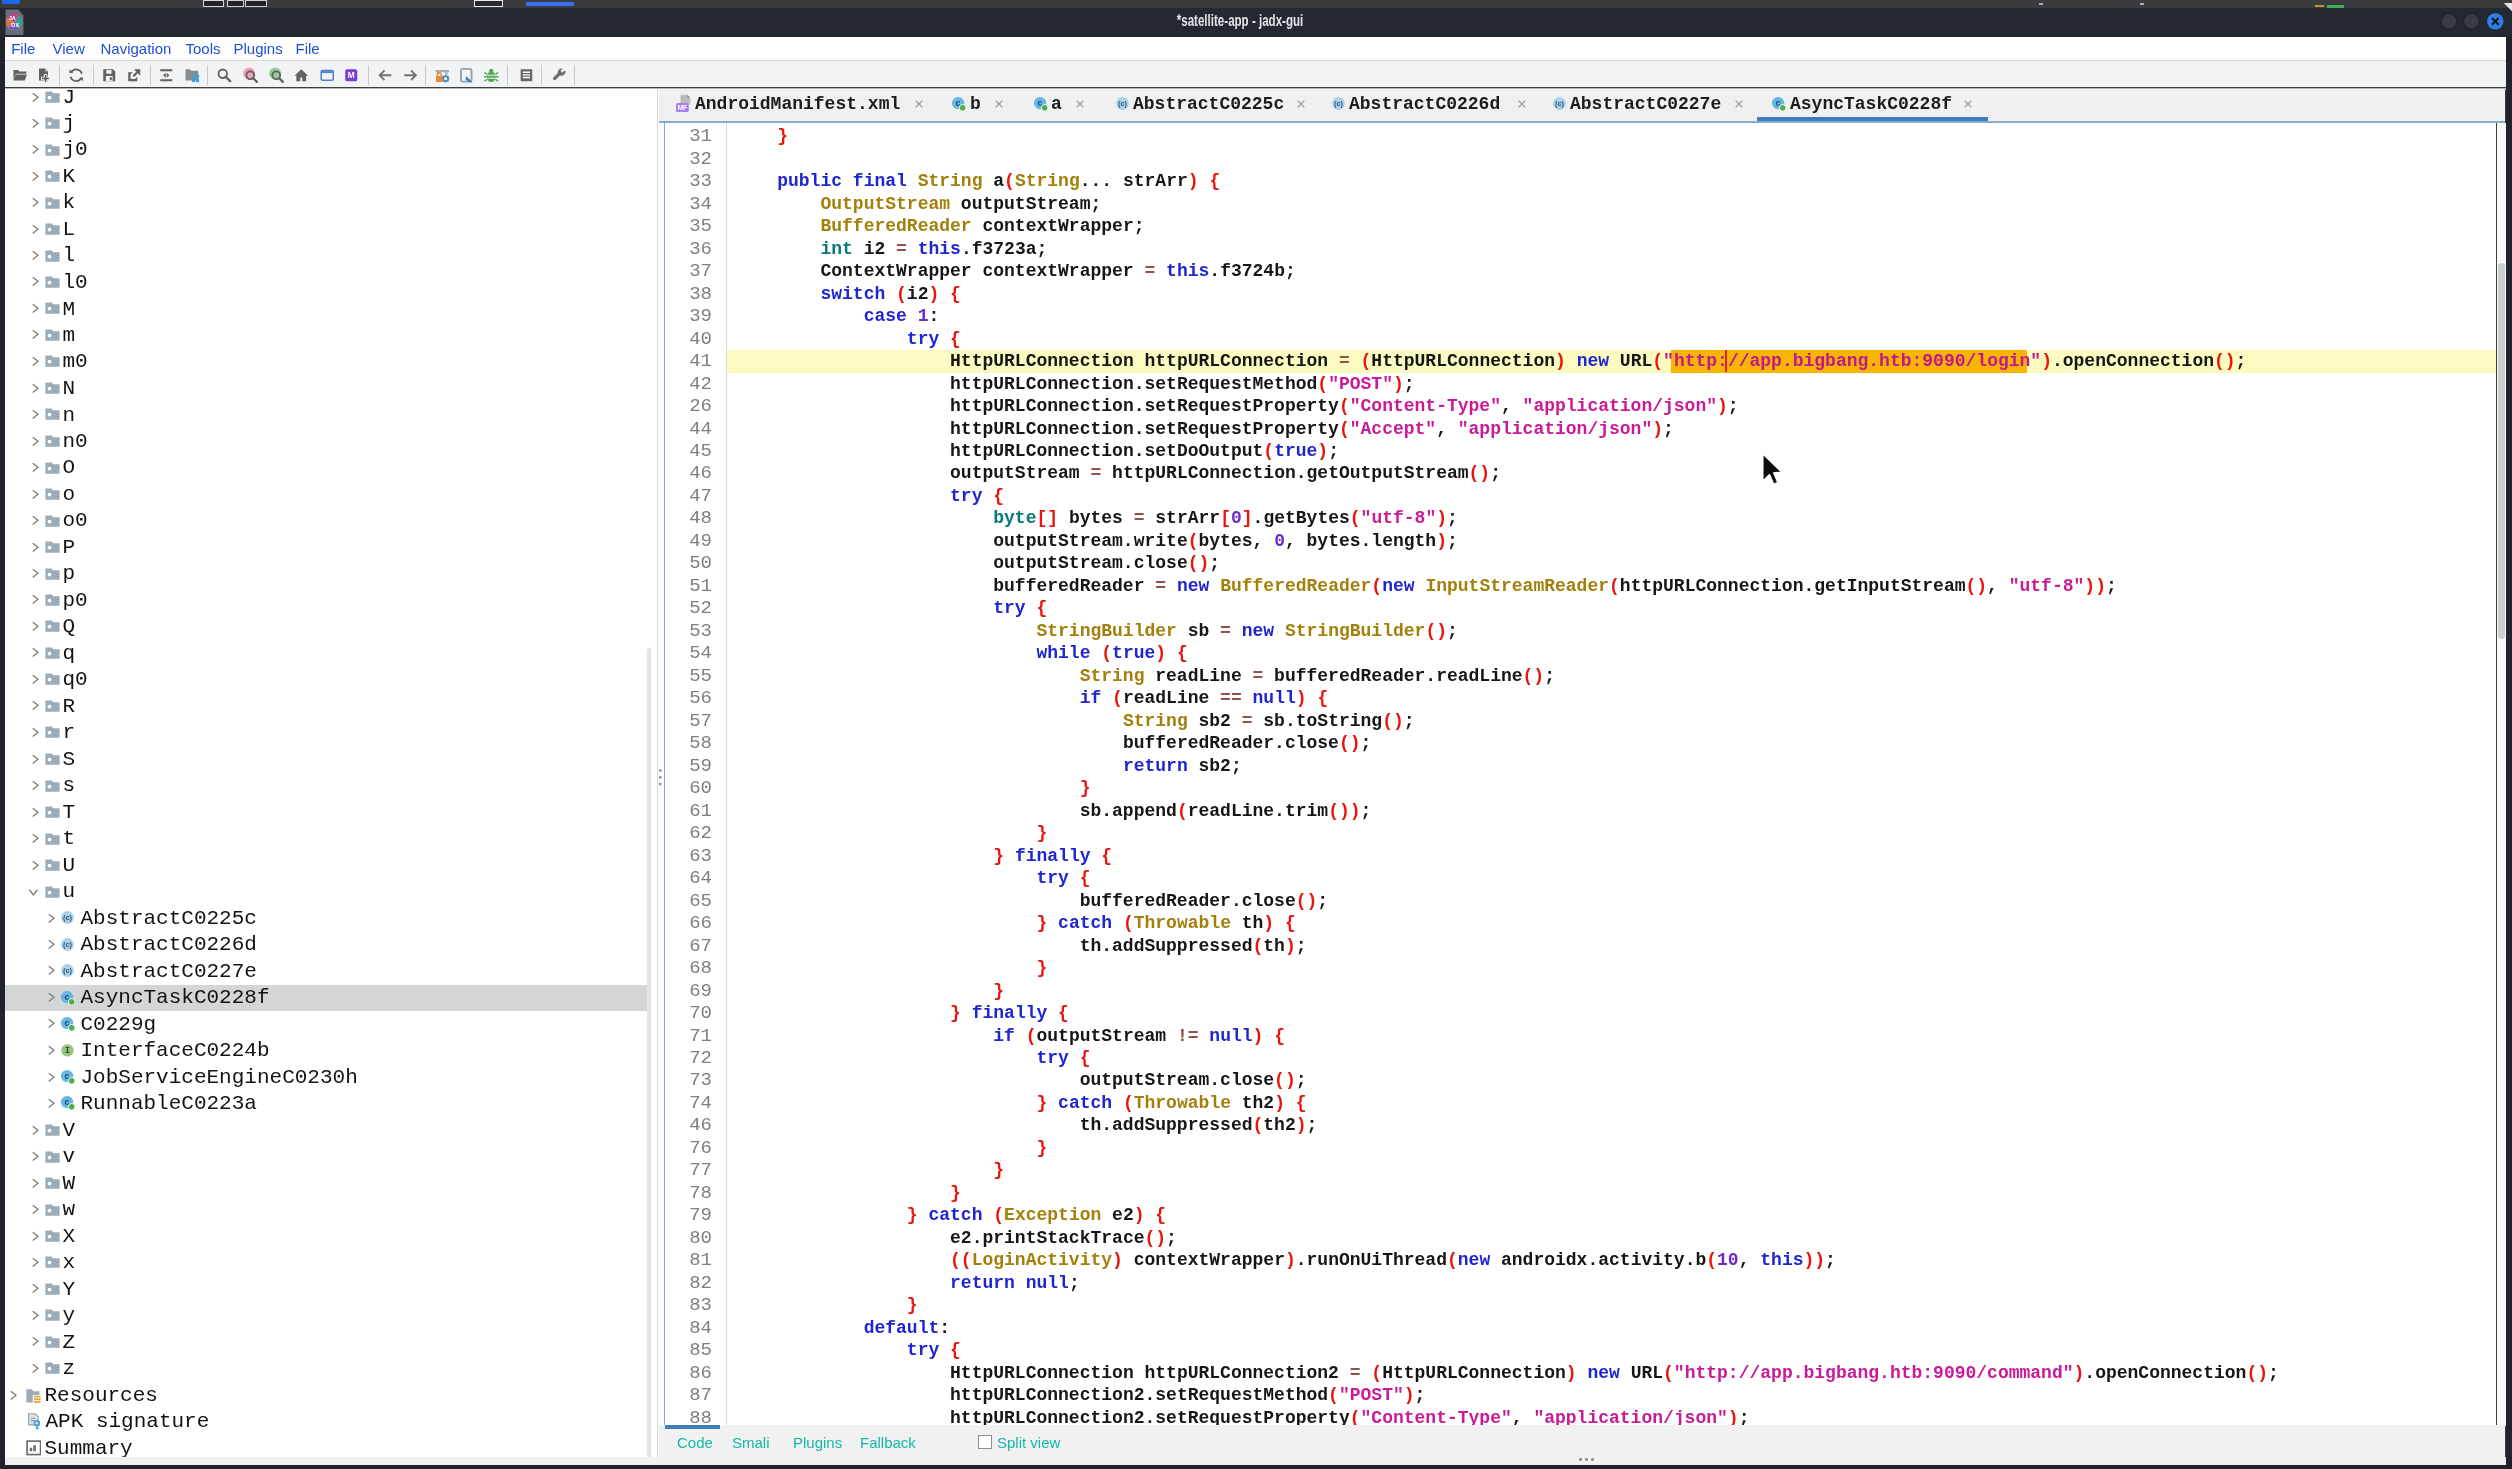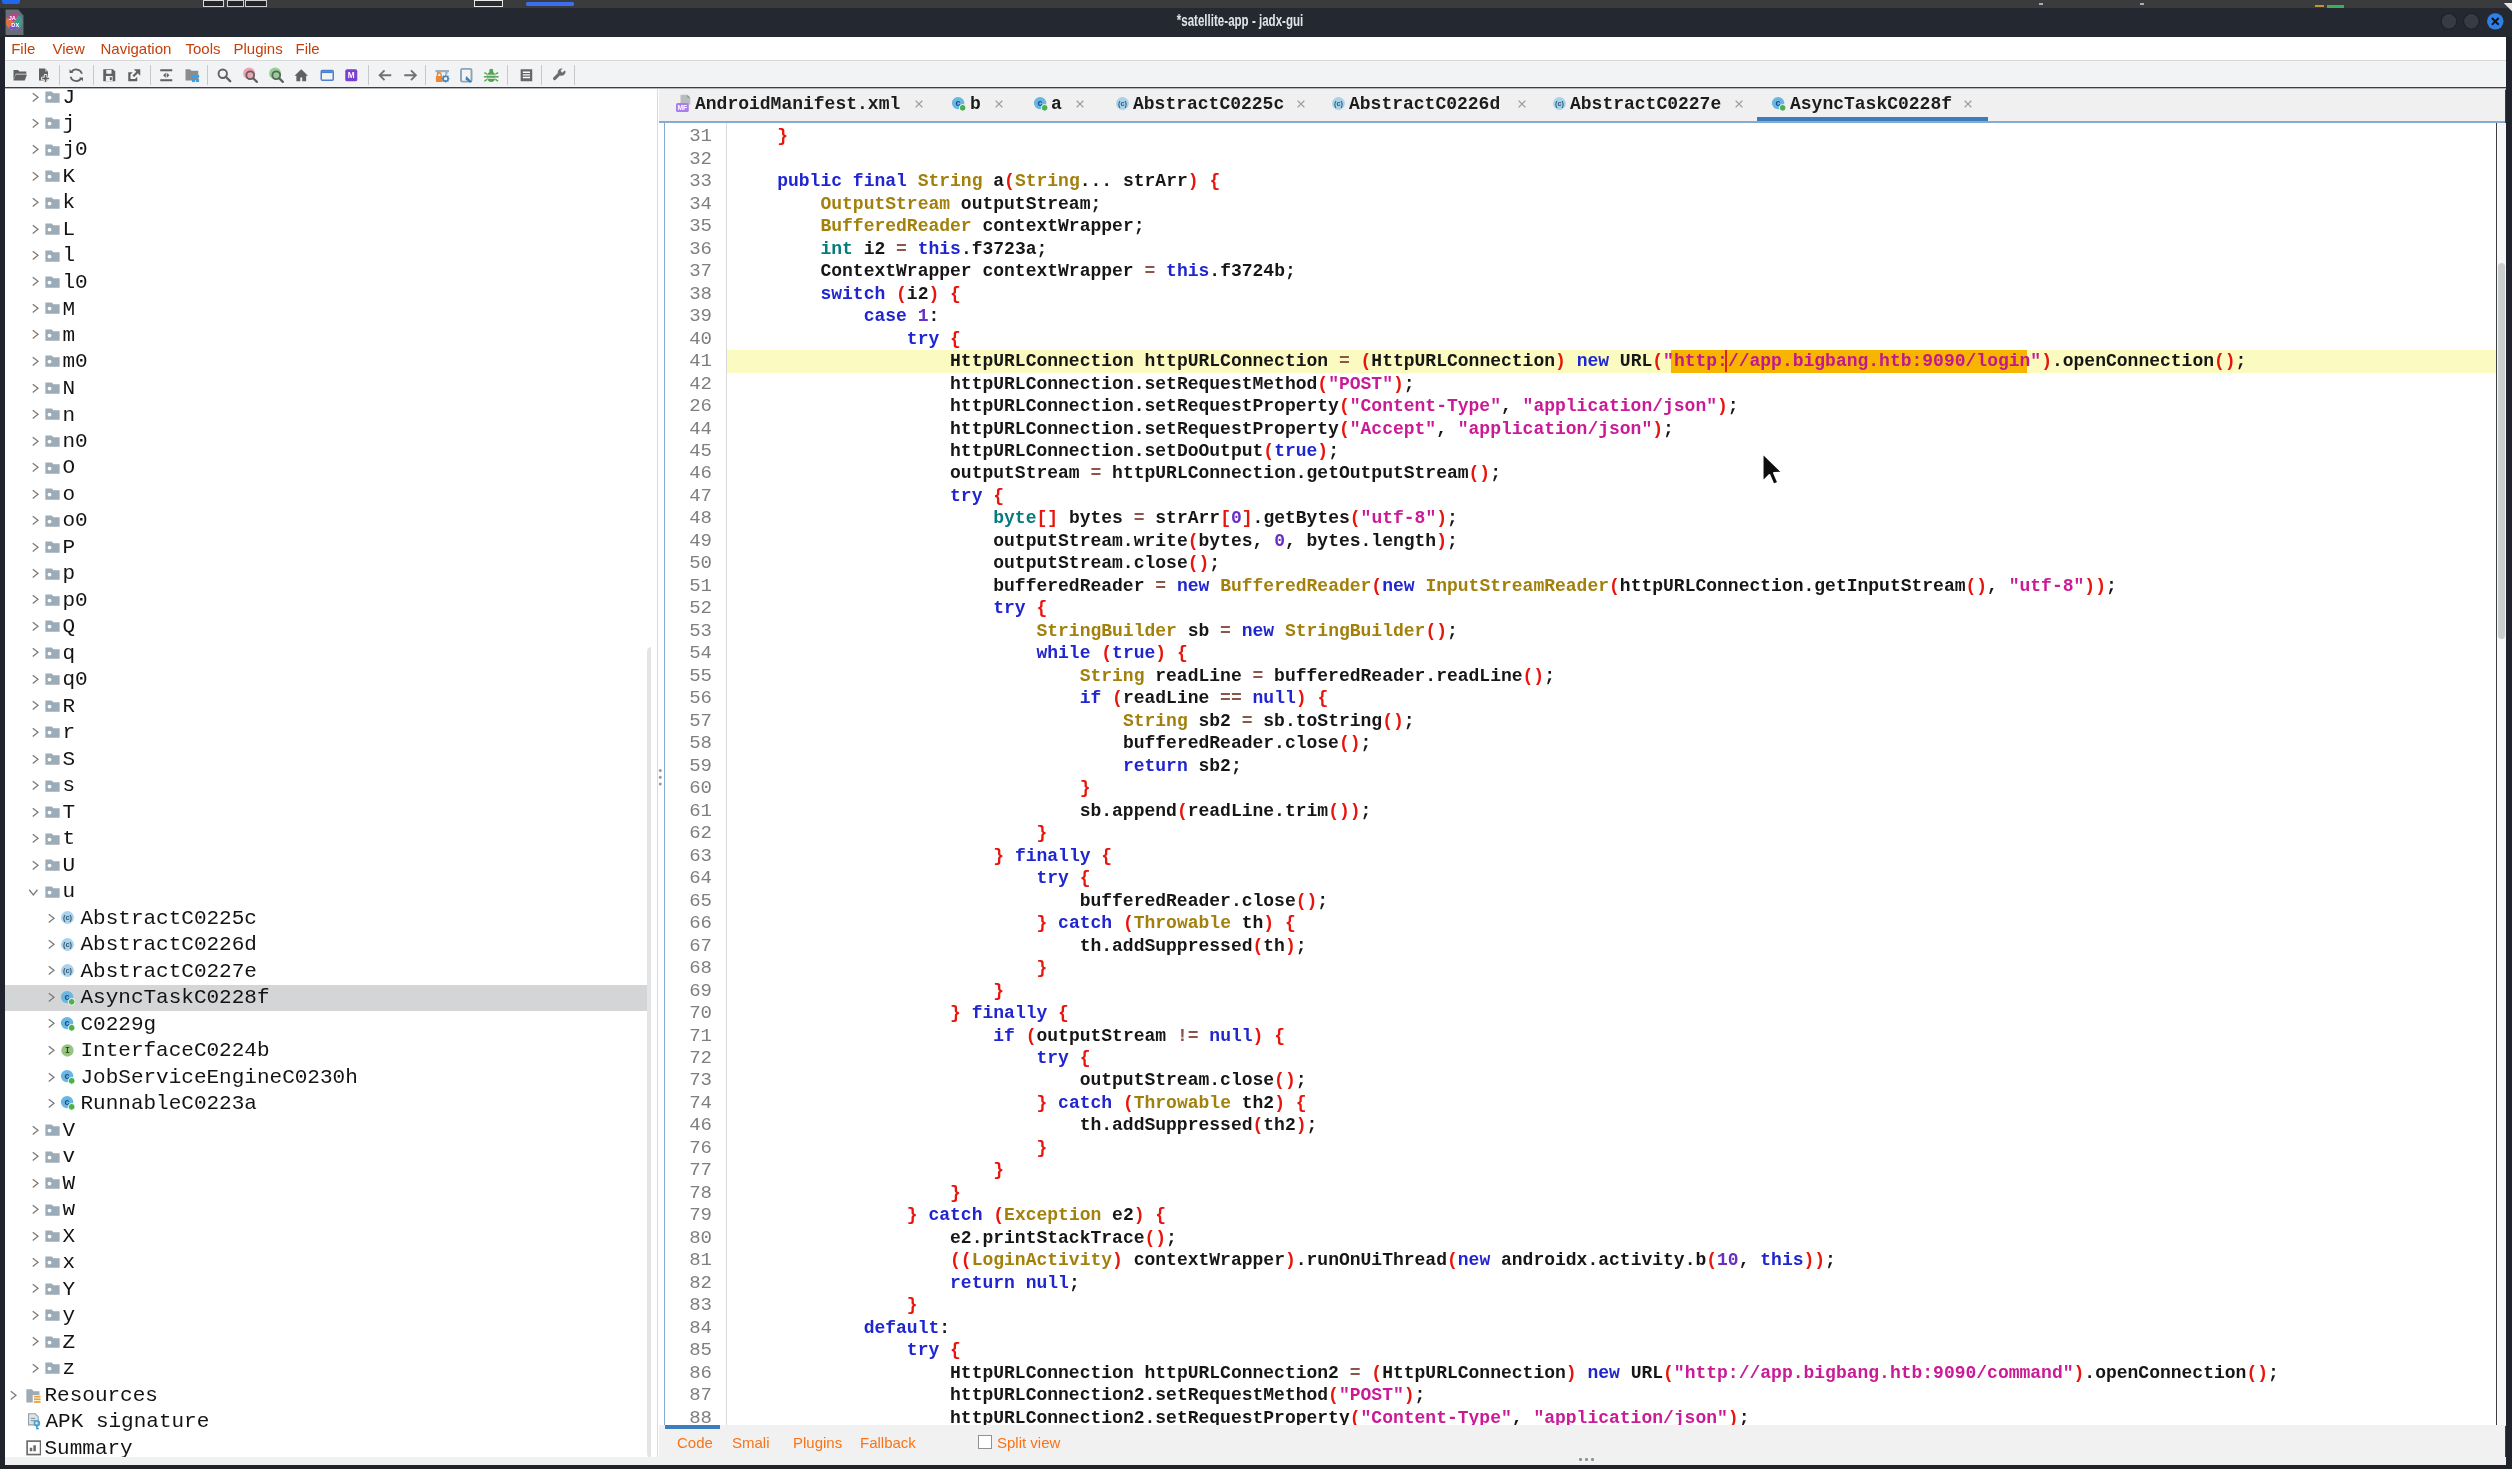--- a/index.html
+++ b/index.html
@@ -3,21 +3,21 @@
 *{margin:0;padding:0;box-sizing:border-box}
 html,body{width:2512px;height:1469px;overflow:hidden;background:#3d3e40;font-family:"Liberation Sans",sans-serif}
 .abs{position:absolute}
 #deskstrip{position:absolute;left:0;top:0;width:2512px;height:7.5px;background:#3a3b3d;overflow:hidden}
 #titlebar{position:absolute;left:0;top:7.5px;width:2512px;height:29px;background:#242831}
 #title{position:absolute;left:1240px;top:21px;transform:translate(-50%,-50%) scaleX(0.68);color:#e2e4e7;font-size:17px;font-weight:bold;white-space:nowrap}
 #lborder{position:absolute;left:0;top:37px;width:4.5px;height:1428px;background:#20232b}
 #rborder{position:absolute;left:2506px;top:37px;width:6.7px;height:1428px;background:#20232b}
 #bborder{position:absolute;left:0;top:1465px;width:2512px;height:4.5px;background:#20232b}
 #menubar{position:absolute;left:4.5px;top:37px;width:2501px;height:23.6px;background:#fff;border-bottom:1.1px solid #d6d7d8}
-.mi{position:absolute;top:10.5px;transform:translateY(-50%);font-size:15px;color:#c2410c}
+.mi{position:absolute;top:10.5px;transform:translateY(-50%);font-size:15px;color:#1d4ed8}
 #toolbar{position:absolute;left:4.5px;top:61px;width:2501px;height:26px;background:#f2f3f4}
 #toolhair{position:absolute;left:0px;top:88px;width:2512px;height:1.5px;background:#b4b6b8}
 #tree{position:absolute;left:4.5px;top:89px;width:654px;height:1368px;background:#fff;overflow:hidden}
 .tl{position:absolute;transform:translateY(-50%);font-family:"Liberation Mono",monospace;font-size:21px;color:#131313;white-space:pre}
 #treesb{position:absolute;left:642px;top:558px;width:9px;height:811px;background:#e3e4e5;border-radius:4.5px}
 #splitfill{position:absolute;left:651px;top:89px;width:14.2px;height:1368px;background:#fff}
 #eborder{position:absolute;left:664px;top:121px;width:1.5px;height:1306px;background:#85abd0}
 #tvline{position:absolute;left:657px;top:89px;width:1.1px;height:1368px;background:#d8dadc}
 #grip{position:absolute;left:658px;top:766px}
 #tabstrip{position:absolute;left:659px;top:89px;width:1846px;height:32px;background:#f0f0f1}
@@ -37,21 +37,21 @@
 .cl span.n{color:#6a2fc2}
 .cl span.sel{color:#c2188f}
 .cl span.d{color:#161616}
 #hl41{position:absolute;left:62px;top:227px;width:1769px;height:22.5px;background:#fafac1}
 #sel41{position:absolute;left:1006px;top:227px;width:356px;height:22.5px;background:#f7b500}
 #caret{position:absolute;left:1060px;top:227px;width:2.2px;height:22px;background:#e02020}
 #esb{position:absolute;left:2497px;top:123px;width:9px;height:1303px;background:#f7f7f7}
 #esbthumb{position:absolute;left:2498px;top:263px;width:6.7px;height:376px;background:#cdced0;border-radius:3.7px}
 #botbar{position:absolute;left:659px;top:1425px;width:1846px;height:32px;background:#f1f1f2}
 #codeind{position:absolute;left:665px;top:1425px;width:55px;height:4.1px;background:#3d7dbd}
-.bb{position:absolute;top:1442px;transform:translateY(-50%);font-size:15px;color:#f97316}
+.bb{position:absolute;top:1442px;transform:translateY(-50%);font-size:15px;color:#14b8a6}
 #cbox{position:absolute;left:978px;top:1435px;width:13.5px;height:13.5px;background:#fff;border:1.3px solid #8f9193}
 #statusbar{position:absolute;left:4.5px;top:1457px;width:2501px;height:7.5px;background:#f1f1f2}
 .dot{position:absolute;top:1458px;width:2.6px;height:2.6px;background:#8f8f8f;border-radius:50%}
 </style></head>
 <body>
 <div id="deskstrip">
     <div class="abs" style="left:2.2px;top:0;width:18px;height:3.7px;background:#2168f0;border-radius:0 0 2.2px 2.2px"></div>
     <div class="abs" style="left:203px;top:0;width:21px;height:6.7px;border:1.5px solid #d8d8d8;background:#23242a"></div>
     <div class="abs" style="left:227px;top:0;width:16.5px;height:6.7px;border:1.5px solid #cfcfcf;background:#23242a"></div>
     <div class="abs" style="left:245px;top:0;width:22.4px;height:6.7px;border:1.5px solid #cfcfcf;background:#23242a"></div>

